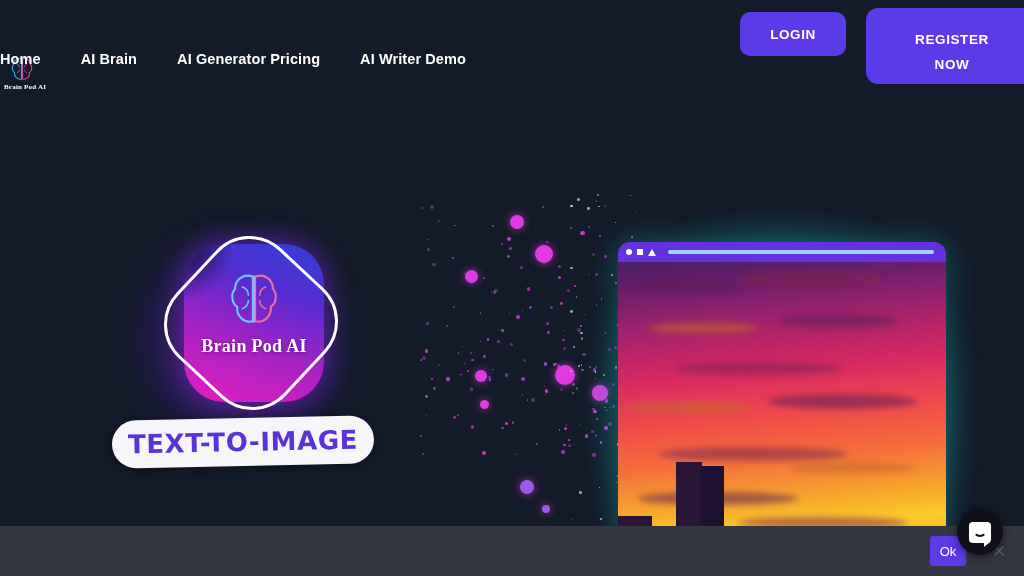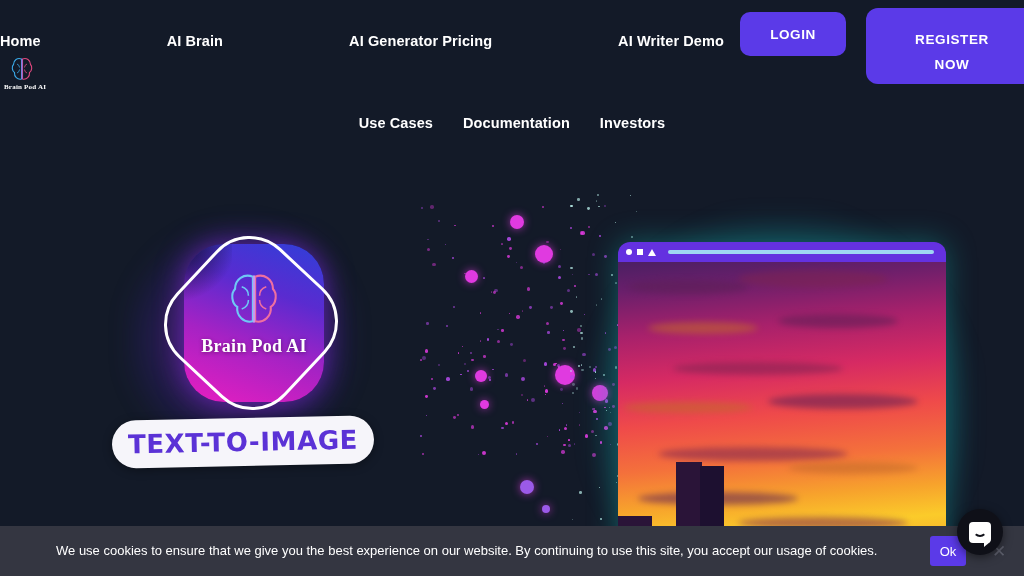--- a/index.html
+++ b/index.html
@@ -18,21 +18,21 @@
   .header { position:absolute; top:0; left:0; width:1024px; height:160px; z-index:40; }
 
   .logo { position:absolute; left:4px; top:56px; width:36px; text-align:center; }
   .logo-brain { width:22px; height:26px; margin:0 auto; display:block; }
   .logo-text {
     font-family:"Liberation Serif", serif;
     font-size:7px; font-weight:700; color:#ffffff;
     letter-spacing:.2px; white-space:nowrap; margin-top:1px;
   }
 
-  .nav-row-1 { position:absolute; left:0; top:32px; width:724px; display:flex; justify-content:space-between; gap:40px; }
+  .nav-row-1 { position:absolute; left:0; top:50px; width:724px; display:flex; justify-content:flex-start; gap:40px; }
   .nav-row-2 { position:absolute; left:0; top:114px; width:1024px; display:flex; justify-content:center; gap:30px; }
   .nav-link {
     font-size:14.5px; font-weight:700; color:#ffffff;
     text-decoration:none; white-space:nowrap; line-height:19px;
     letter-spacing:.1px; cursor:pointer;
   }
   .nav-link.active { color:#5b3fe0; }
 
   .btn-login {
     position:absolute; left:740px; top:12px; width:106px; height:44px;
@@ -203,25 +203,20 @@
       <div class="logo-text">Brain Pod AI</div>
     </div>
 
     <div class="nav-row-1">
       <a class="nav-link" href="#">Home</a>
       <a class="nav-link" href="#">AI Brain</a>
       <a class="nav-link" href="#">AI Generator Pricing</a>
       <a class="nav-link" href="#">AI Writer Demo</a>
     </div>
 
-    <div class="nav-row-2">
-      <a class="nav-link" href="#">Use Cases</a>
-      <a class="nav-link" href="#">Documentation</a>
-      <a class="nav-link" href="#">Investors</a>
-    </div>
 
     <button class="btn-login">LOGIN</button>
 
     <button class="btn-register">
       <span>REGISTER</span><br>
       <span>NOW</span>
     </button>
   </div>
 
   <div class="hero">
@@ -505,21 +500,20 @@
             <div class="bldg" style="left: 230px; width: 26px; height: 58px;"></div>
             <div class="bldg dk" style="left: 252px; width: 20px; height: 44px;"></div>
             <div class="bldg dk" style="left: 286px; width: 24px; height: 52px;"></div>
             <div class="bldg" style="left: 306px; width: 22px; height: 74px;"></div>
           </div>
       </div>
     </div>
   </div>
 
   <div class="cookie">
-    <span class="cookie-text">We use cookies to ensure that we give you the best experience on our website. By continuing to use this site, you accept our usage of cookies.</span>
     <button class="cookie-ok">Ok</button>
     <span class="cookie-close">✕</span>
   </div>
 
   <div class="chat-widget">
     <div class="chat-bubble">
       <div class="chat-smile"></div>
     </div>
   </div>
 

